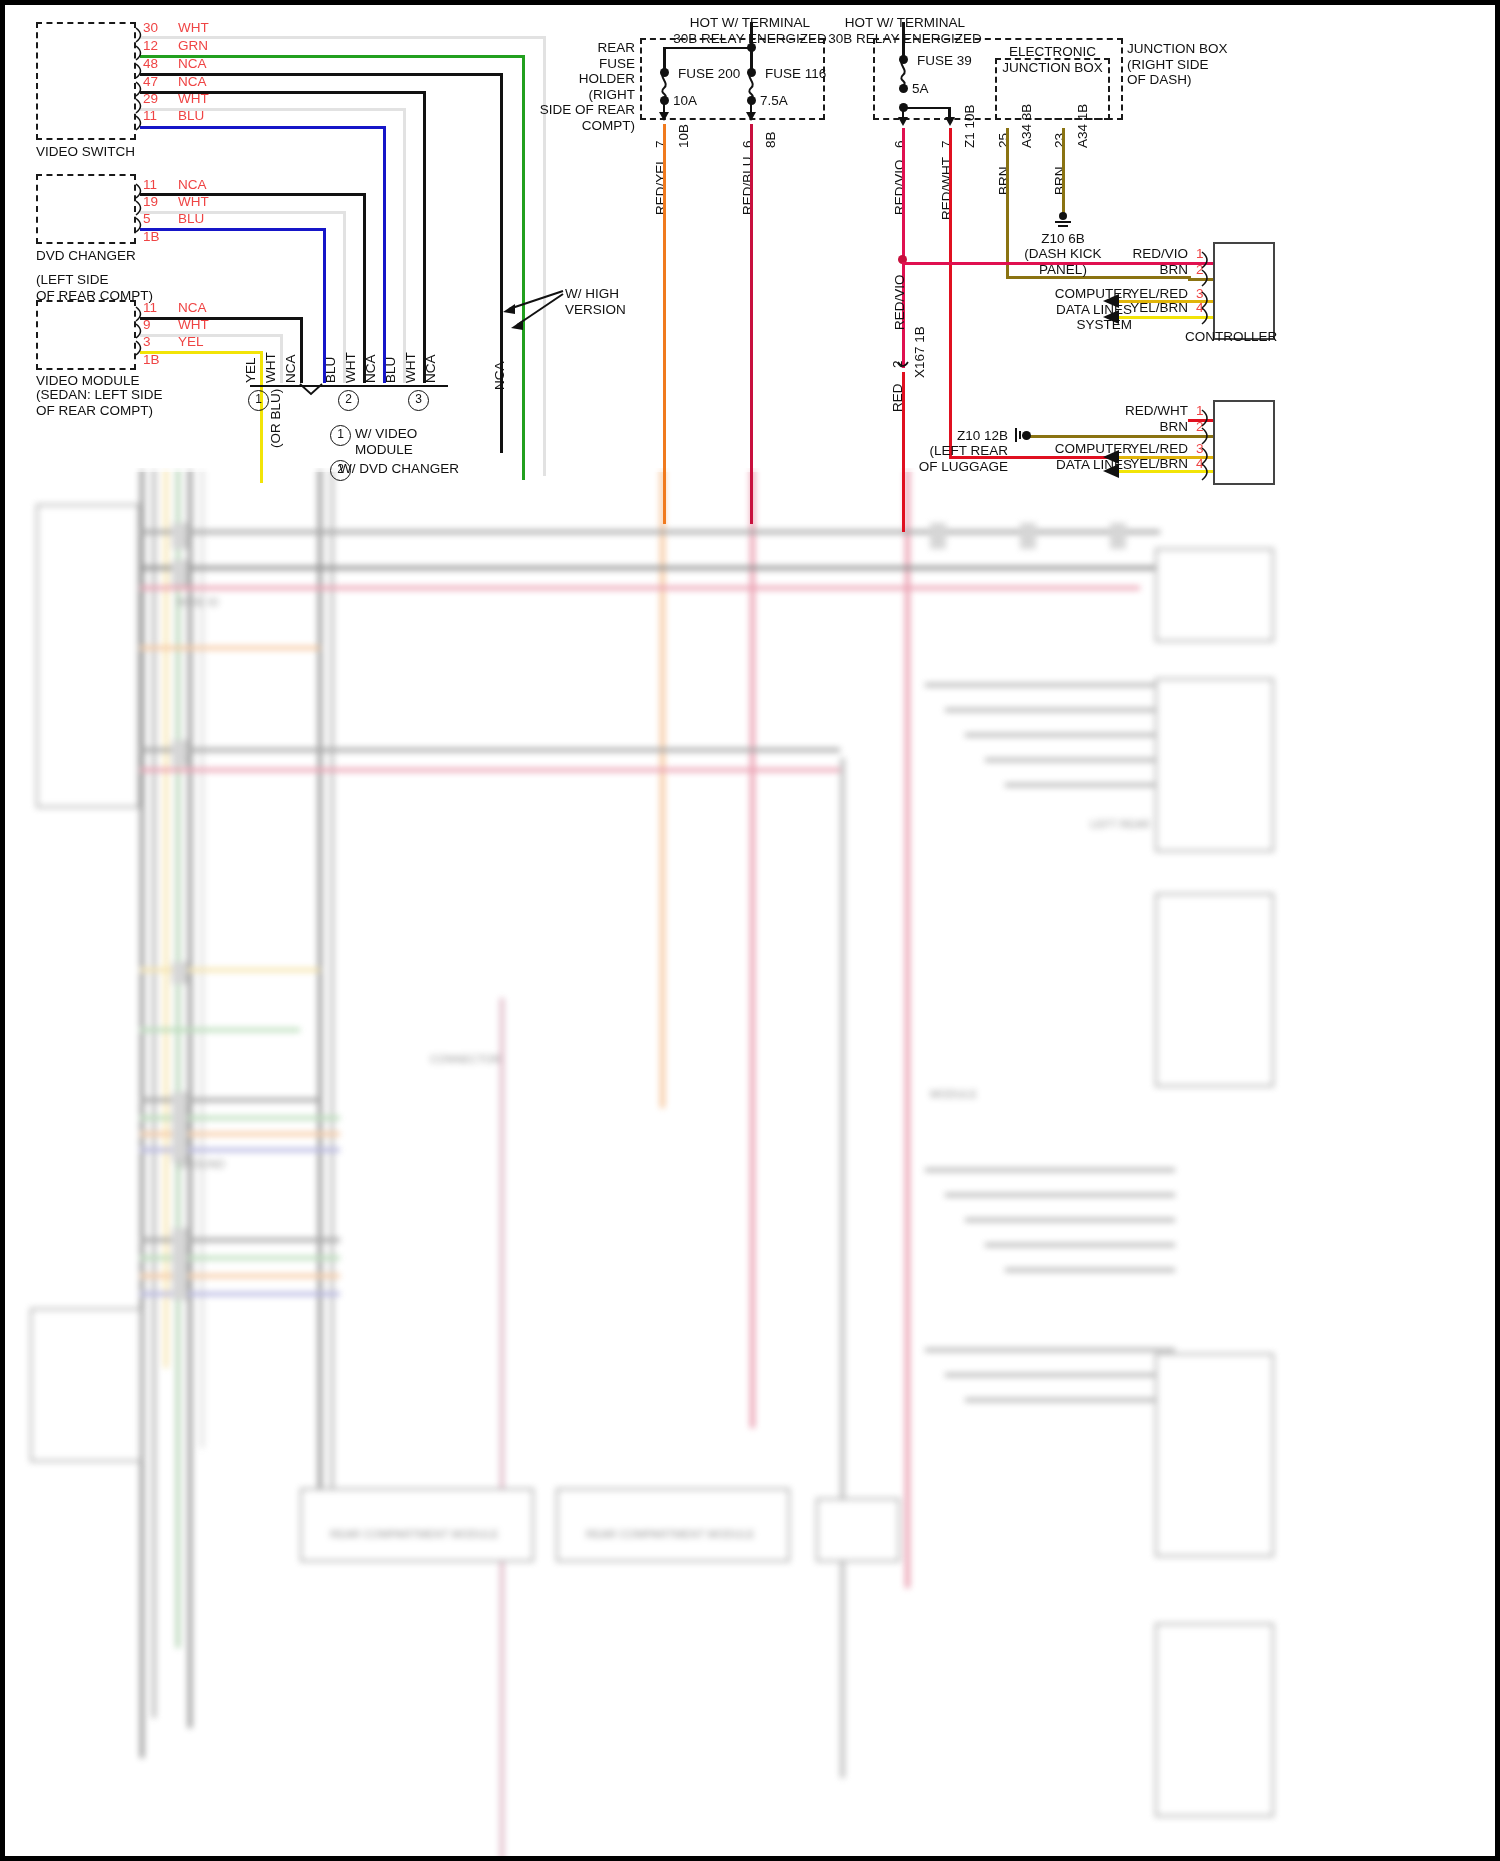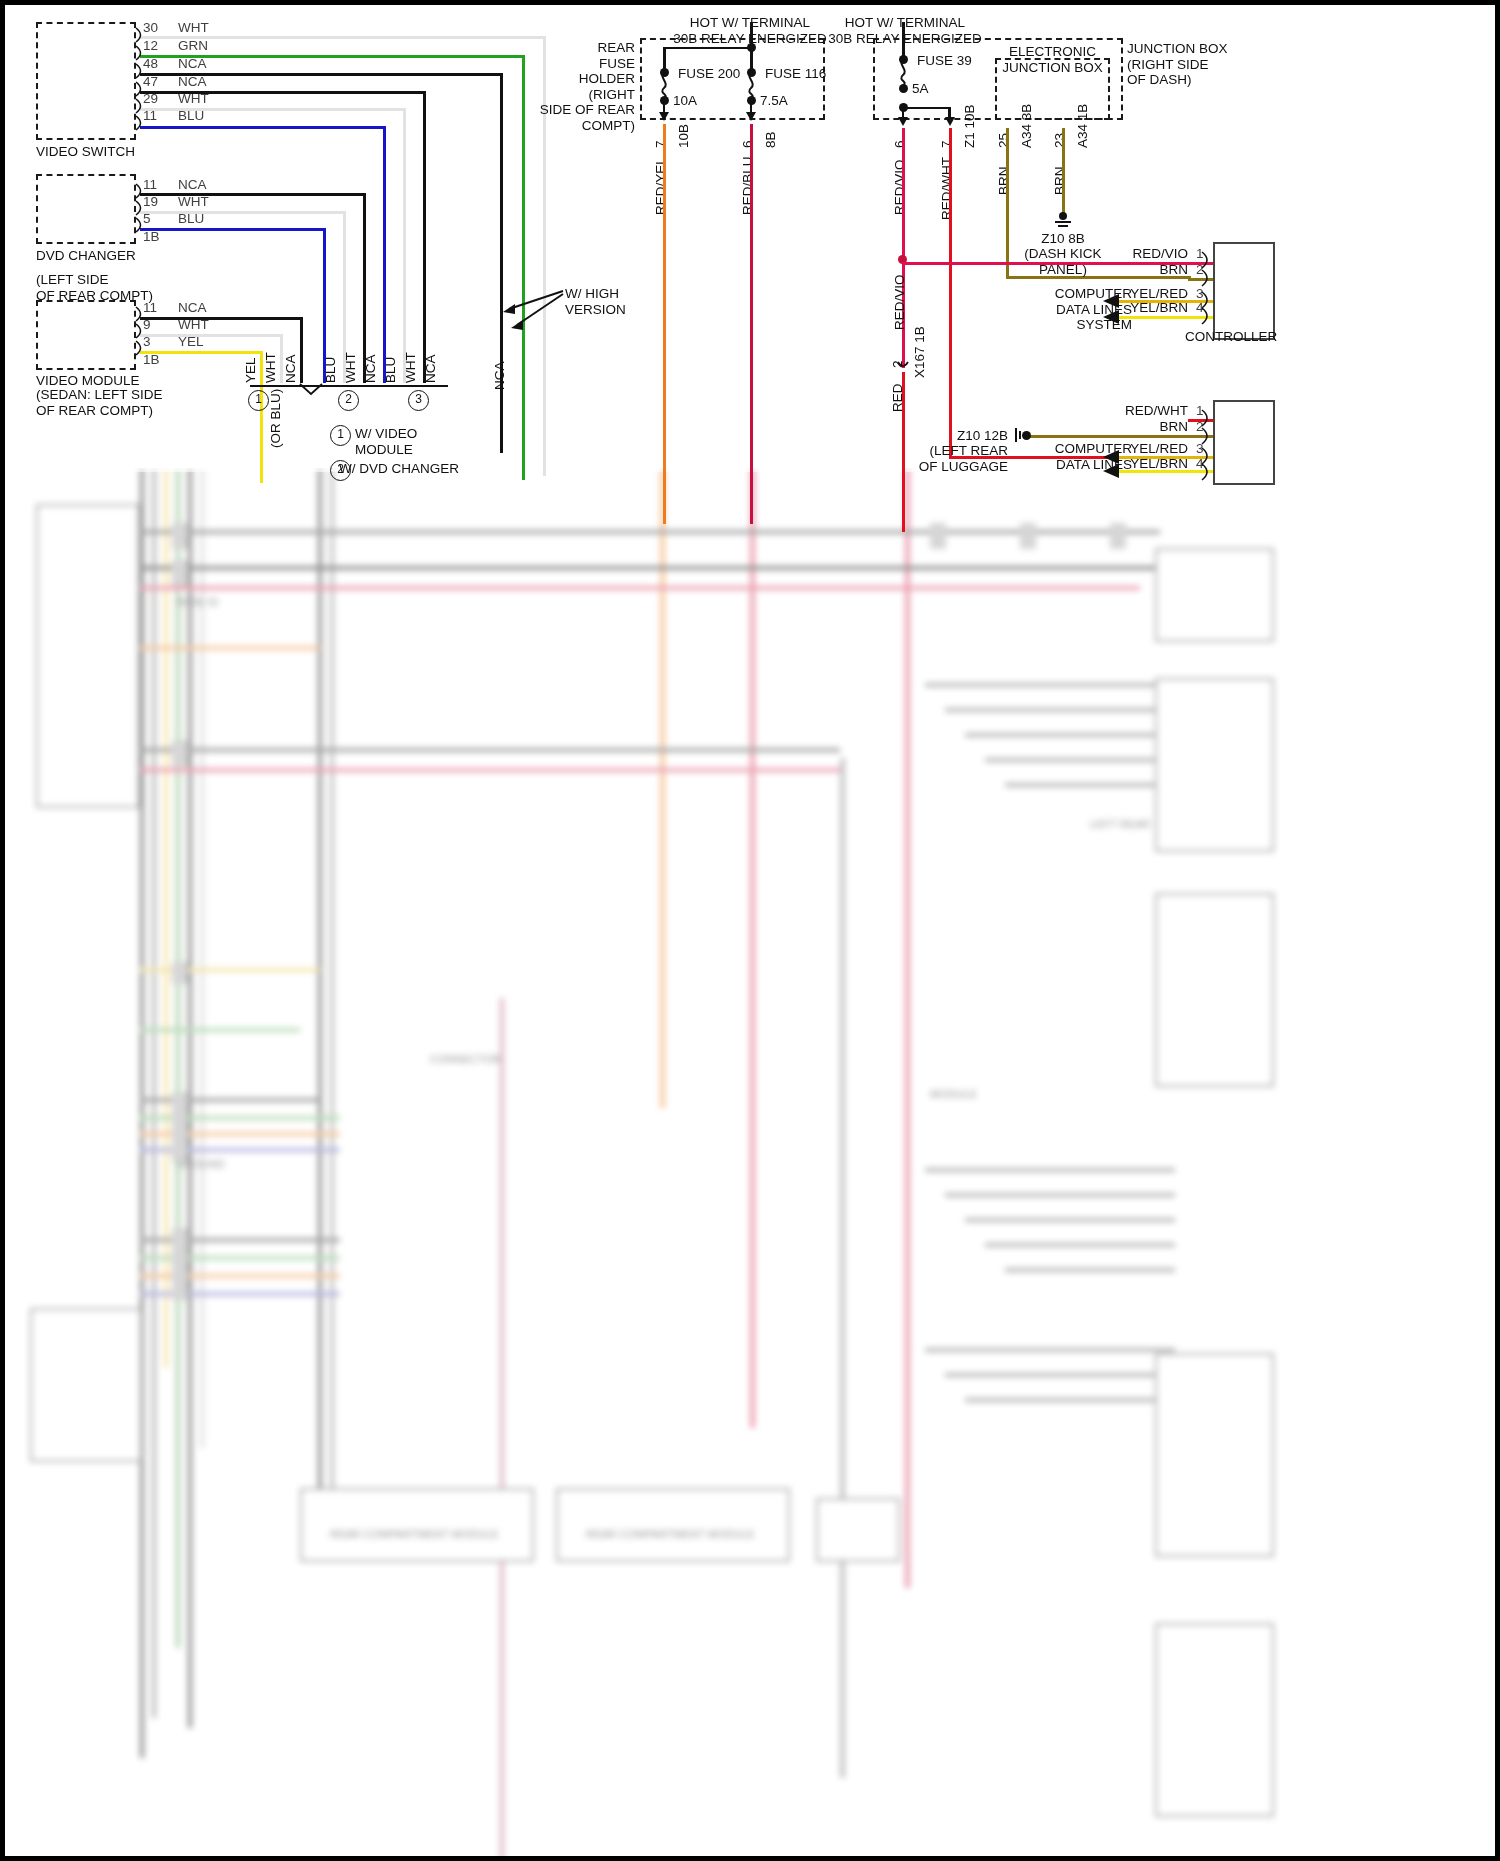--- a/index.html
+++ b/index.html
@@ -13,21 +13,21 @@
   .vert{position:absolute;font-size:13.5px;color:#111;white-space:nowrap;
         transform-origin:0 0;transform:rotate(-90deg);}
   .box-dash{position:absolute;border:2px dashed #1a1a1a;box-sizing:border-box;background:transparent;}
   .box-solid{position:absolute;border:2px solid #444;box-sizing:border-box;background:#fff;}         
   .hwire{position:absolute;height:3px;}
   .vwire{position:absolute;width:3px;}
   .dot{position:absolute;width:9px;height:9px;border-radius:50%;background:#c8103e;}
   .dotk{position:absolute;width:9px;height:9px;border-radius:50%;background:#111;}
   .circnum{position:absolute;width:19px;height:19px;border:1.6px solid #111;border-radius:50%;
            font-size:12px;line-height:17px;text-align:center;color:#111;}
-  .pin{position:absolute;font-size:13.5px;color:#404040;}
+  .pin{position:absolute;font-size:13.5px;color:#ef4444;}
   .blurzone{position:absolute;left:0;top:468px;width:1500px;height:1393px;overflow:hidden;}
   .blurinner{position:absolute;left:0;top:0;width:1500px;height:1393px;filter:blur(3.4px);opacity:.62;}
   .bwire{position:absolute;}
   .bbox{position:absolute;border:2px solid #777;background:#fff;}
   .btxt{position:absolute;font-size:11px;color:#555;white-space:pre;line-height:12px;}
   .white-ov{position:absolute;background:#fff;}
 </style>
 </head>
 <body>
 
@@ -333,21 +333,21 @@
   <div class="vert" style="left:1052px;top:148px;">23</div>
   <div class="vert" style="left:1075px;top:148px;">A34 1B</div>
   <div class="vert" style="left:1052px;top:195px;">BRN</div>
   <div class="vwire" style="left:1062px;top:128px;height:86px;background:#8a7312;"></div>
 
   <svg style="position:absolute;left:1052px;top:212px;width:22px;height:18px;">
     <circle cx="11" cy="4" r="4" fill="#111"></circle>
     <line x1="3" y1="10" x2="19" y2="10" stroke="#111" stroke-width="2"></line>
     <line x1="6" y1="14" x2="16" y2="14" stroke="#111" stroke-width="2"></line>
   </svg>
-  <div class="lbl c" style="left:1005px;top:231px;width:116px;">Z10 8B</div>
+  <div class="lbl c" style="left:1005px;top:231px;width:116px;">Z10 6B</div>
   <div class="lbl c" style="left:1005px;top:246px;width:116px;">(DASH KICK
 PANEL)</div>
 
   <div class="box-solid" style="left:1213px;top:242px;width:62px;height:98px;"></div>
   <div class="lbl" style="left:1185px;top:329px;">CONTROLLER</div>
   <div class="lbl r" style="left:1010px;top:286px;width:122px;">COMPUTER
 DATA LINES
 SYSTEM</div>
 
   <div class="lbl r" style="left:1080px;top:246px;width:108px;">RED/VIO</div>

